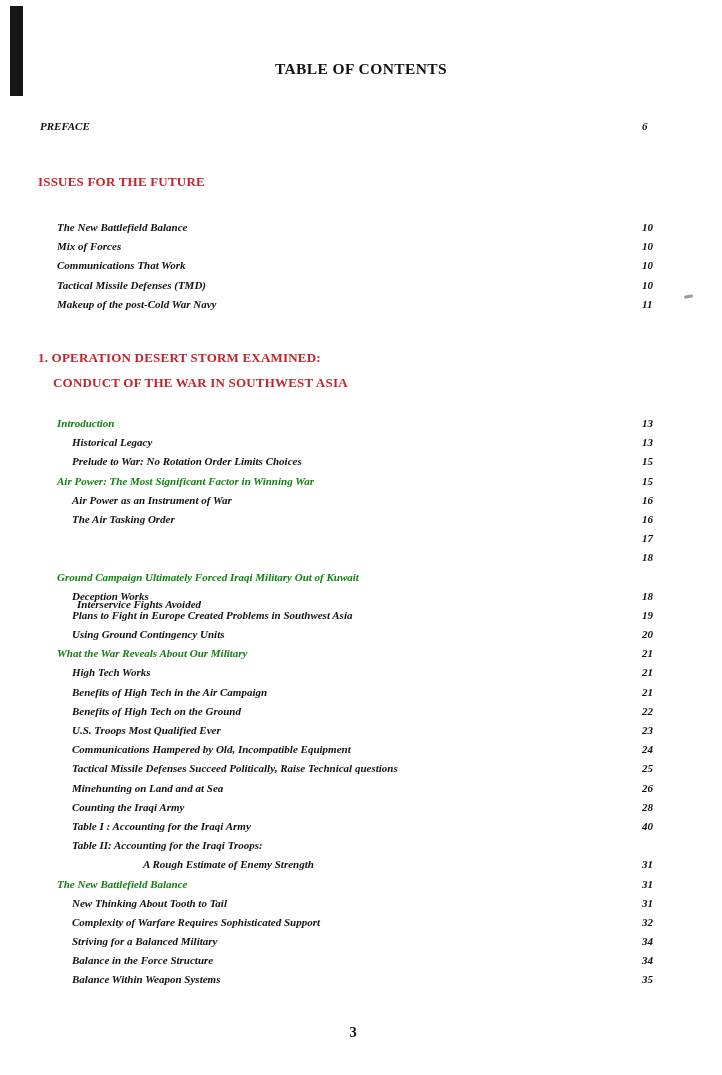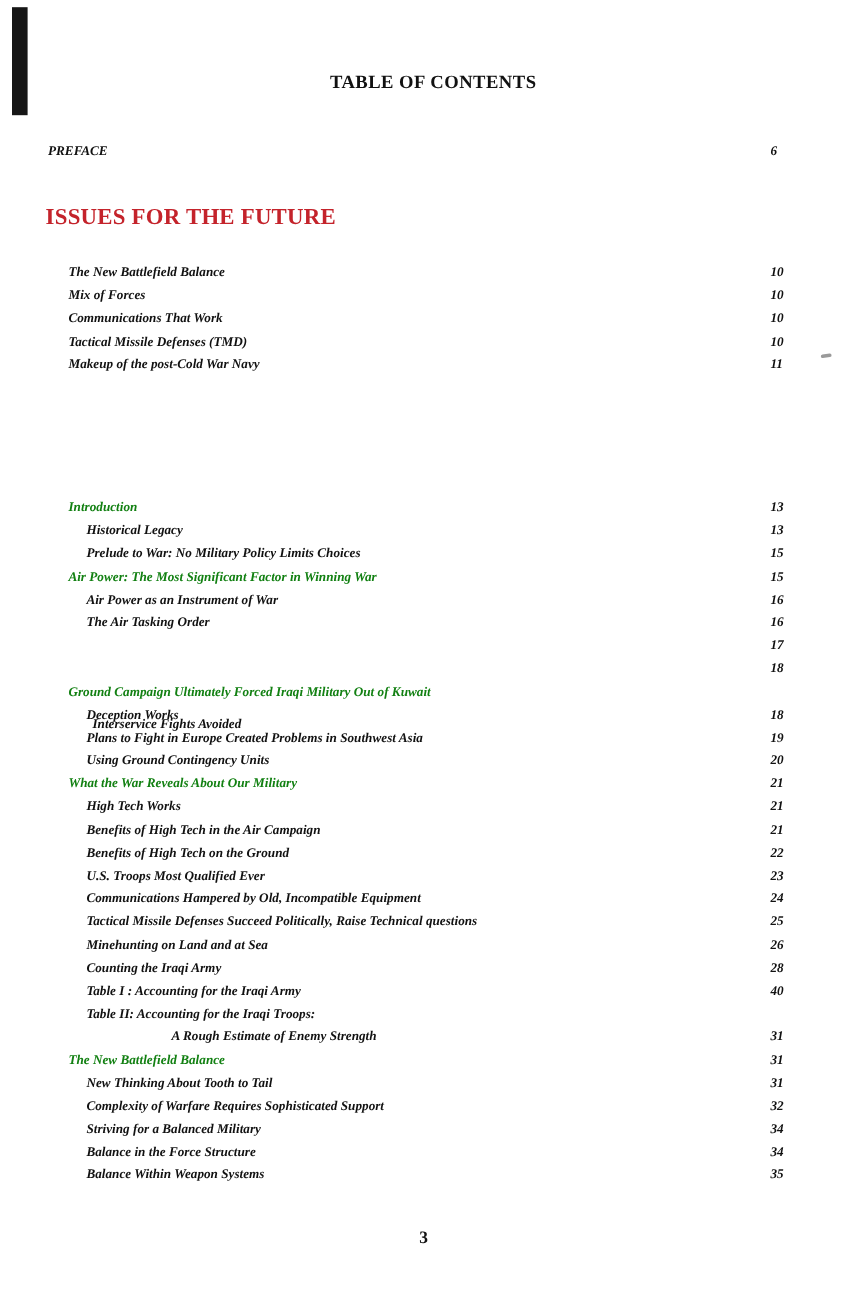--- a/index.html
+++ b/index.html
@@ -29,21 +29,21 @@
   .pg{position:absolute;left:602px;top:0;}
   .ind0{padding-left:0;}
   .ind1{padding-left:17px;}
   .ind2{padding-left:32px;}
   .ind3{padding-left:37px;margin-top:47px;}
   .ind4{padding-left:103px;}
   .green{color:#128012;}
   
   .sec-heading{
     position:absolute;left:38px;right:20px;
-    font-size:19px;line-height:24.5px;letter-spacing:.2px;
+    font-size:13px;line-height:24.5px;letter-spacing:.2px;
     color:#c4232b;
   }
   .issues-heading{top:170px;}
   .sec1-heading{top:346px;}
   .sec-heading .hline2{padding-left:15px;}
   .issues-items{top:218px;}
   .sec1-items{top:414px;}
   
   .folio{
     position:absolute;top:1024px;left:0;right:16px;
@@ -69,25 +69,29 @@
   </div>
 
   <div class="list issues-items">
       <div class="row"><span class="lbl ind1">The New Battlefield Balance</span><span class="pg">10</span></div>
       <div class="row"><span class="lbl ind1">Mix of Forces</span><span class="pg">10</span></div>
       <div class="row"><span class="lbl ind1">Communications That Work</span><span class="pg">10</span></div>
       <div class="row"><span class="lbl ind1">Tactical Missile Defenses (TMD)</span><span class="pg">10</span></div>
       <div class="row"><span class="lbl ind1">Makeup of the post-Cold War Navy</span><span class="pg">11</span></div>
     </div>
 
+  <div class="sec-heading sec1-heading">
+    <div class="hline1">1. OPERATION DESERT STORM EXAMINED:</div>
+    <div class="hline2">CONDUCT OF THE WAR IN SOUTHWEST ASIA</div>
+  </div>
 
   <div class="list sec1-items">
       <div class="row"><span class="lbl ind1 green">Introduction</span><span class="pg">13</span></div>
       <div class="row"><span class="lbl ind2">Historical Legacy</span><span class="pg">13</span></div>
-      <div class="row"><span class="lbl ind2">Prelude to War: No Military Policy Limits Choices</span><span class="pg">15</span></div>
+      <div class="row"><span class="lbl ind2">Prelude to War: No Rotation Order Limits Choices</span><span class="pg">15</span></div>
       <div class="row"><span class="lbl ind1 green">Air Power: The Most Significant Factor in Winning War</span><span class="pg">15</span></div>
       <div class="row"><span class="lbl ind2">Air Power as an Instrument of War</span><span class="pg">16</span></div>
       <div class="row"><span class="lbl ind2">The Air Tasking Order</span><span class="pg">16</span></div>
       <div class="row"><span class="pg">17</span></div>
       <div class="row"><span class="lbl ind3">Interservice Fights Avoided</span><span class="pg">18</span></div>
       <div class="row"><span class="lbl ind1 green">Ground Campaign Ultimately Forced Iraqi Military Out of Kuwait</span><span class="pg"></span></div>
       <div class="row"><span class="lbl ind2">Deception Works</span><span class="pg">18</span></div>
       <div class="row"><span class="lbl ind2">Plans to Fight in Europe Created Problems in Southwest Asia</span><span class="pg">19</span></div>
       <div class="row"><span class="lbl ind2">Using Ground Contingency Units</span><span class="pg">20</span></div>
       <div class="row"><span class="lbl ind1 green">What the War Reveals About Our Military</span><span class="pg">21</span></div>

